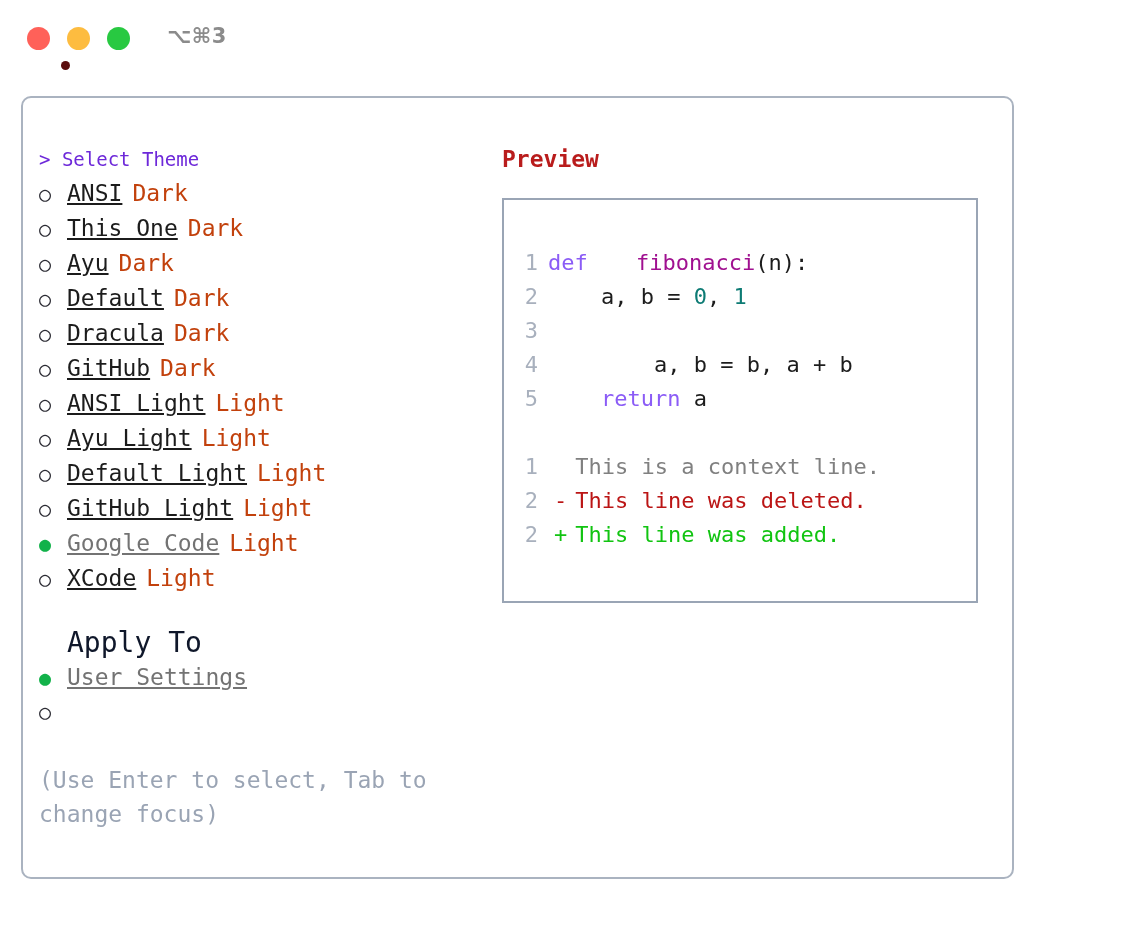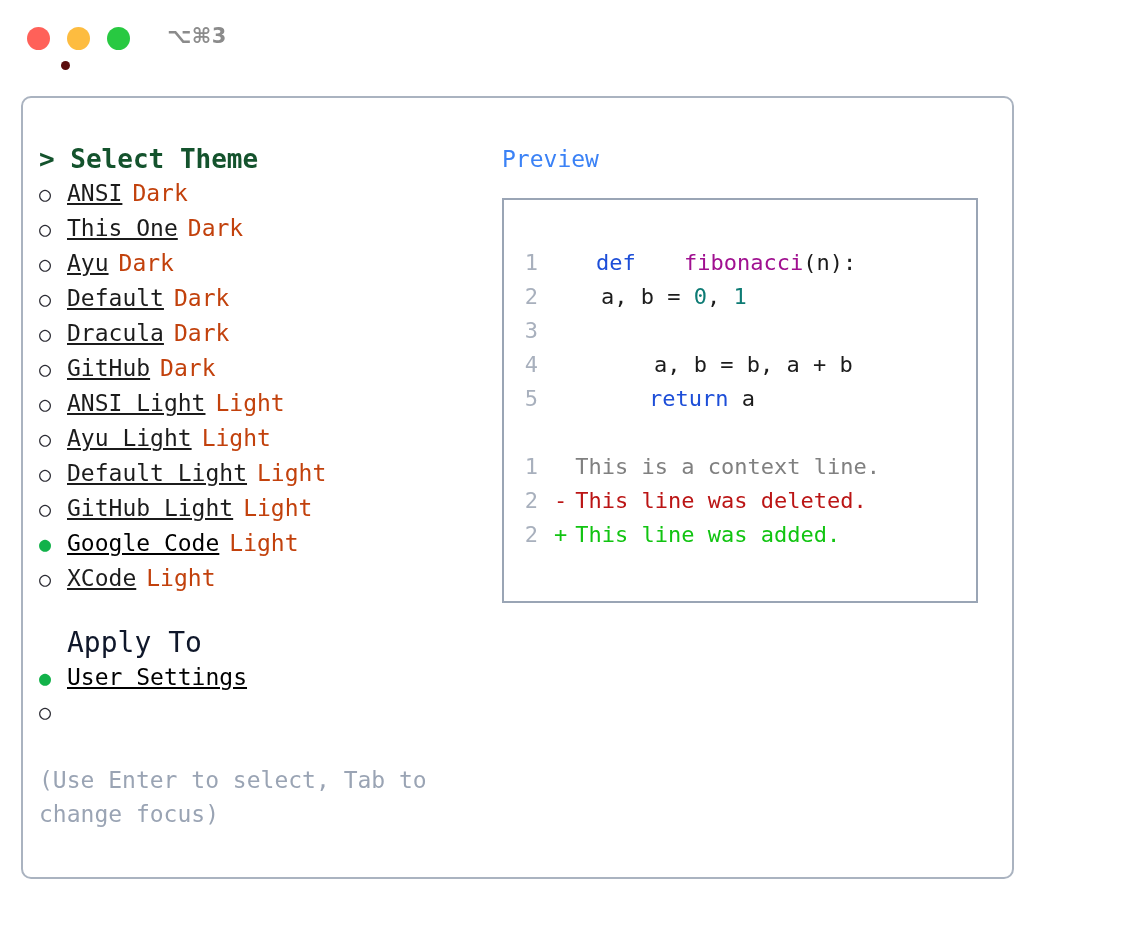--- a/index.html
+++ b/index.html
@@ -66,23 +66,23 @@
   }
 
   
   #left-col {
     position: absolute;
     left: 16px; top: 44px;
     width: 450px;
   }
 
   .section-header {
-    font-size: 26px;
-    font-weight: 700;
-    color: #14532d;
+    font-size: 19px;
+    font-weight: 400;
+    color: #6d28d9;
     line-height: 34px;
     white-space: pre;
   }
 
   .section-header-plain {
     font-size: 28px;
     font-weight: 400;
     color: #0f172a;
     line-height: 34px;
     white-space: pre;
@@ -99,21 +99,21 @@
 
   .bullet {
     width: 28px;
     flex: 0 0 28px;
     font-size: 20px;
     color: #2b2b33;
   }
   .bullet.on { color: #12b24a; }
 
   .opt-label { color: #1c1c1c; text-decoration: underline; }
-  .opt-row.selected .opt-label { color: #000000; }
+  .opt-row.selected .opt-label { color: #737373; }
 
   .opt-variant {
     color: #c2410c;
     padding-left: 10px;
   }
 
   .spacer-sm { height: 30px; }
   .spacer-md { height: 34px; }
 
   #hint {
@@ -125,22 +125,22 @@
 
   
   #right-col {
     position: absolute;
     left: 479px; top: 44px;
     width: 490px;
   }
 
   #preview-title {
     font-size: 23px;
-    font-weight: 400;
-    color: #3b82f6;
+    font-weight: 700;
+    color: #b91c1c;
     line-height: 34px;
   }
 
   #preview-box {
     margin-top: 22px;
     width: 476px;
     height: 405px;
     border: 2px solid #9aa5b5;
     background: #ffffff;
     padding: 46px 0 0 0;
@@ -155,21 +155,21 @@
   }
 
   .lnum {
     flex: 0 0 44px;
     width: 44px;
     text-align: right;
     color: #a8b0bd;
     padding-right: 10px;
   }
 
-  .tok-kw   { color: #1d4ed8; margin-left: 48px; }
+  .tok-kw   { color: #8b5cf6; }
   .tok-fn   { color: #a01090; margin-left: 35px; }
   .tok-num  { color: #0d7b74; }
   .tok-pl   { color: #1c1c1c; }
 
   .diff-ctx { color: #808080; }
   .diff-del { color: #bb1515; }
   .diff-add { color: #11c411; }
 
   .code-gap { height: 34px; }
 </style>

